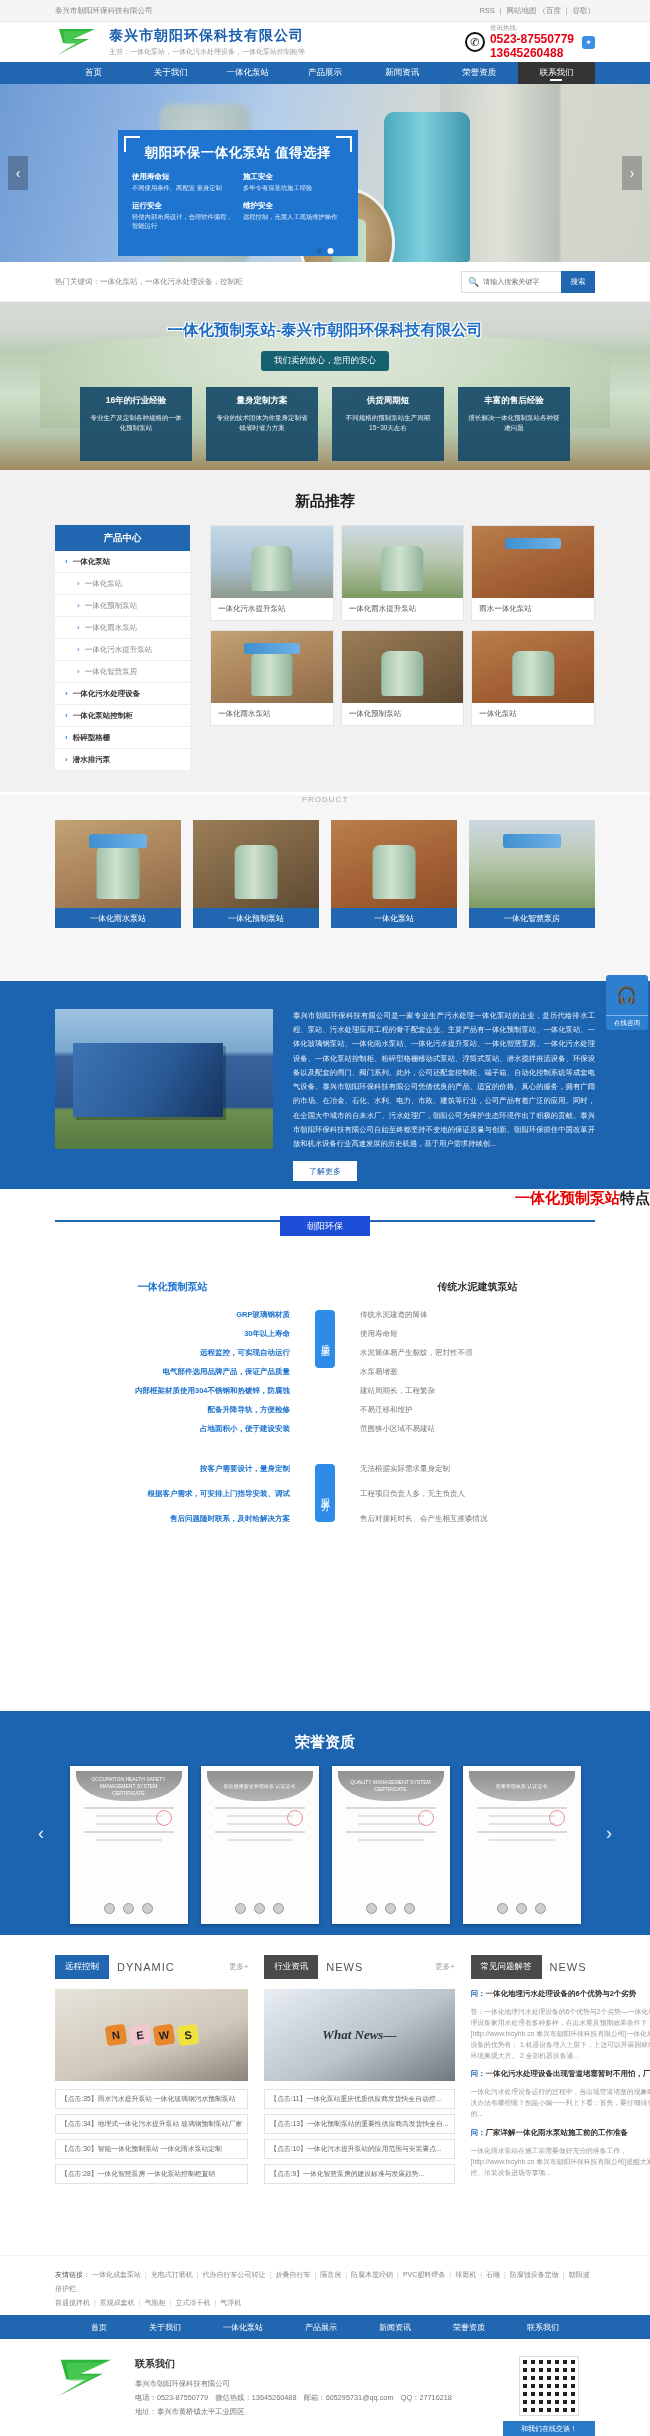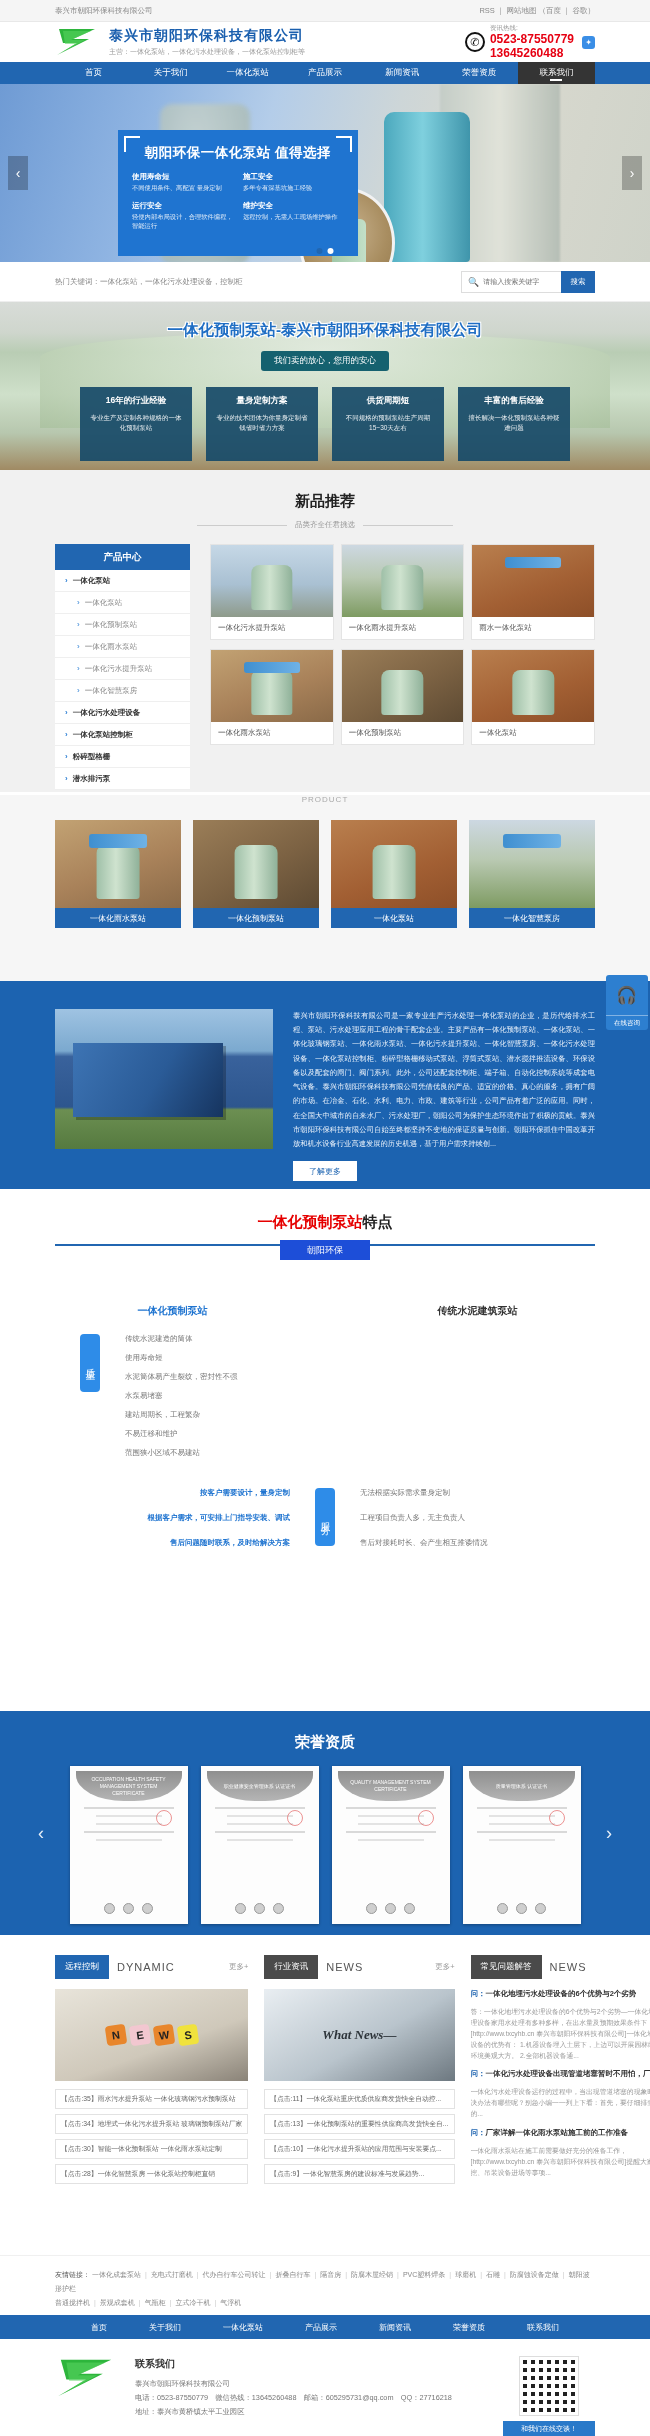--- a/index.html
+++ b/index.html
@@ -111,21 +111,21 @@
   
   .about { background:#1c63b0; height:208px; color:#fff; padding-top:28px; }
   .about-body { display:flex; gap:20px; }
   .about-img { width:218px; height:140px; background:linear-gradient(180deg,#9fc3e2 0%,#7ba9cf 30%,#39629c 34%,#2d568e 70%,#6c8f52 72%,#557a3f 100%); position:relative; flex:none; }
   .about-img::after { content:""; position:absolute; left:18px; top:34px; width:150px; height:74px; background:linear-gradient(120deg,#3d74b4 0%,#2a5b97 55%,#16345f 100%); box-shadow:3px 3px 0 rgba(0,0,0,.25); }
   .about-text { font-size:7.3px; line-height:1.95; color:#eaf2fb; text-align:justify; }
   .about-more { display:block; margin-top:10px; width:64px; height:20px; background:#fff; color:#1c63b0; border:none; font-size:8px; cursor:pointer; }
 
   
   .compare { background:#fff; height:522px; }
-  .cmp-title { text-align:center; font-size:15px; font-weight:bold; padding-top:24px; }
+  .cmp-title { text-align:right; font-size:15px; font-weight:bold; }
   .cmp-title .red { color:#e60000; } .cmp-title .blk { color:#222; }
   .cmp-rule { position:relative; margin-top:12px; height:24px; }
   .cmp-rule .line { position:absolute; left:55px; right:55px; top:0; height:2px; background:#2166b1; }
   .cmp-rule .tab { position:absolute; left:50%; transform:translateX(-50%); top:-4px; width:90px; height:20px; background:#1d4ed8; color:#fff; font-size:9px; display:flex; align-items:center; justify-content:center; }
   .cmp-heads { display:flex; margin-top:36px; }
   .cmp-heads .lh { flex:1; text-align:center; font-size:10px; font-weight:bold; color:#1f74d0; }
   .cmp-heads .rh { flex:1; text-align:center; font-size:10px; font-weight:bold; color:#333; }
   .cmp-heads .mid { width:70px; }
   .cmp-imgs { display:flex; align-items:center; margin-top:12px; }
   .cmp-imgs .ph { width:198px; height:88px; }
@@ -312,25 +312,20 @@
         <div class="t">丰富的售后经验</div>
         <div class="d">擅长解决一体化预制泵站各种疑难问题</div>
       </div>
     </div>
   </div>
 
   <div class="newprod">
     <div class="sec-head">
       <div class="h">新品推荐</div>
     </div>
-    <div class="sec-sub">
-      <span class="ln"></span>
-      <span>品类齐全任君挑选</span>
-      <span class="ln"></span>
-    </div>
     <div class="wrap">
       <div class="np-body">
         <div class="np-side">
           <div class="np-side-head">产品中心</div>
           <div class="np-item l1">
               <span class="ar">›</span>
               <span>一体化泵站</span>
             </div>
           <div class="np-item l2">
               <span class="ar">›</span>
@@ -465,20 +460,29 @@
       <div class="line"></div>
       <div class="tab">朝阳环保</div>
     </div>
     <div class="wrap">
       <div class="cmp-heads">
         <div class="lh">一体化预制泵站</div>
         <div class="mid"></div>
         <div class="rh">传统水泥建筑泵站</div>
       </div>
       <div class="cmp-rows">
+        <div class="col l">
+          <div>GRP玻璃钢材质</div>
+          <div>30年以上寿命</div>
+          <div>远程监控，可实现自动运行</div>
+          <div>电气部件选用品牌产品，保证产品质量</div>
+          <div>内部框架材质使用304不锈钢和热镀锌，防腐蚀</div>
+          <div>配备升降导轨，方便检修</div>
+          <div>占地面积小，便于建设安装</div>
+        </div>
         <div class="mid">
             <div class="badge">质量</div>
           </div>
         <div class="col r">
           <div>传统水泥建造的筒体</div>
           <div>使用寿命短</div>
           <div>水泥筒体易产生裂纹，密封性不强</div>
           <div>水泵易堵塞</div>
           <div>建站周期长，工程繁杂</div>
           <div>不易迁移和维护</div>

